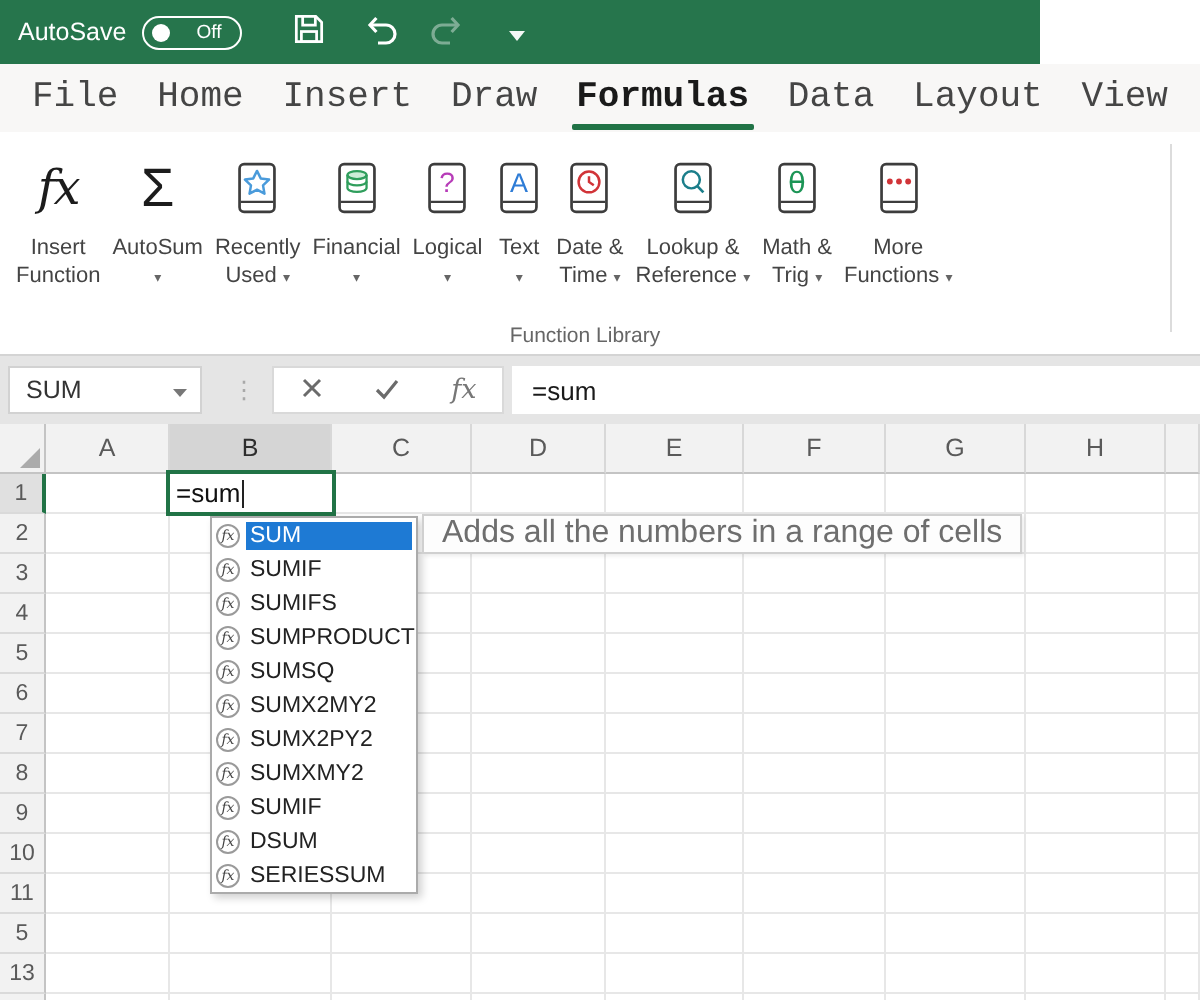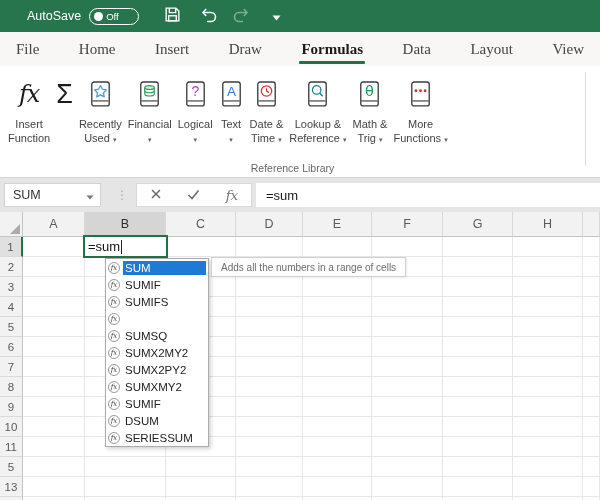--- a/index.html
+++ b/index.html
@@ -1,34 +1,34 @@
 <!DOCTYPE html>
 <html style="--titlebar-green: #26754C; --accent-green: #217346; --selection-blue: #1E7AD4;"><head>
 <meta charset="utf-8">
 <style>
   * { margin:0; padding:0; box-sizing:border-box; }
   body { font-family:"Liberation Sans", sans-serif; background:#fff; }
   .app { position:relative; width:600px; height:500px; overflow:hidden; background:#fff; }
 
   
-  .titlebar { position:absolute; top:0; left:0; width:600px; height:32px;
-    background:var(--titlebar-green,#26754C); display:flex; align-items:center; padding-left:27px; }
+  .titlebar { position:absolute; top:0; left:0; width:520px; height:32px;
+    background:var(--titlebar-green,#26754C); display:flex; align-items:center; padding-left:9px; }
   .autosave-label { color:#fff; font-size:12.5px; }
   .autosave-toggle { margin-left:8px; width:50px; height:17px; border:1.5px solid #fff;
     border-radius:10px; display:flex; align-items:center; cursor:pointer; }
   .toggle-knob { width:9px; height:9px; border-radius:50%; background:#fff; margin-left:4px; }
-  .toggle-state { color:#fff; font-size:9.5px; margin-left:3px; }
+  .toggle-state { color:#fff; font-size:9.5px; margin-left:13px; }
   .tb-btn { background:none; border:none; display:flex; align-items:center; justify-content:center; cursor:pointer; }
   .tb-save { margin-left:24px; } .tb-undo { margin-left:16px; } .tb-redo { margin-left:14px; opacity:.4; }
   .tb-caret { margin-left:20px; opacity:.95; }
 
   
   .menubar { position:absolute; top:32px; left:0; width:600px; height:34px; background:#f8f7f6;
     display:flex; align-items:center; justify-content:space-between; padding:0 14px; }
-  .menu-tab { position:relative; font-size:15px; color:#454545; padding:8px 2px; cursor:pointer; background:none; border:none; font-family:Liberation Serif, serif; }
+  .menu-tab { position:relative; font-size:18px; color:#454545; padding:8px 2px; cursor:pointer; background:none; border:none; font-family:Liberation Mono, monospace; }
   .menu-tab.active { color:#1a1a1a; font-weight:700; }
   .menu-tab.active::after { content:""; position:absolute; left:0; right:0; bottom:2px; height:3px;
     background:var(--accent-green,#217346); border-radius:1px; }
 
   
   .ribbon { position:absolute; top:66px; left:0; width:600px; height:112px; background:#fff;
     border-bottom:1px solid #d4d4d4; }
   .ribbon-items { position:absolute; top:8px; left:5px; display:flex; align-items:flex-start; }
   .ribbon-item { display:flex; flex-direction:column; align-items:center; padding:2px 3px; cursor:pointer; }
   .ribbon-icon { height:36px; display:flex; align-items:center; justify-content:center; }
@@ -77,21 +77,21 @@
     border:1px solid #ababab; box-shadow:2px 2px 4px rgba(0,0,0,.18); z-index:6; }
   .ac-item { height:17px; display:flex; align-items:center; padding-left:2px; cursor:pointer; }
   .fx-badge { width:12px; height:12px; border:1px solid #9a9a9a; border-radius:50%; flex:none;
     display:flex; align-items:center; justify-content:center;
     font-family:"DejaVu Serif", serif; font-style:italic; font-size:7px; color:#444; background:#fff; }
   .ac-label { flex:1; margin-left:3px; margin-right:2px; padding:1px 2px; font-size:11.5px; color:#222; white-space:nowrap; }
   .ac-item.selected .ac-label { background:var(--selection-blue,#1E7AD4); color:#fff; }
 
   .fn-tooltip { position:absolute; left:211px; top:45px; height:20px; display:flex; align-items:center;
     padding:0 9px; background:#fdfdfd; border:1px solid #d0d0d0; box-shadow:1px 1px 2px rgba(0,0,0,.08);
-    font-size:10px; color:#6e6e6e; white-space:nowrap; z-index:6; }
+    font-size:16px; color:#6e6e6e; white-space:nowrap; z-index:6; }
 </style>
 </head>
 <body>
 
 <div class="app">
 
   <div class="titlebar">
     <span class="autosave-label">AutoSave</span>
     <div class="autosave-toggle">
       <span class="toggle-knob"></span>
@@ -147,20 +147,21 @@
         <div class="ribbon-item">
           <div class="ribbon-icon">
             <span class="fx-big">fx</span>
           </div>
           <div class="ribbon-label">Insert<br>Function</div>
         </div>
         <div class="ribbon-item">
           <div class="ribbon-icon">
             <span class="sigma-big">Σ</span>
           </div>
+          <div class="ribbon-label">AutoSum<br> <span class="ribbon-caret">▾</span></div>
         </div>
         <div class="ribbon-item">
           <div class="ribbon-icon">
             <svg width="25" height="27" viewBox="0 0 24 26">
               <rect x="3.6" y="1" width="16.8" height="23" rx="2.2" fill="none" stroke="#3d3d3d" stroke-width="1.3"></rect>
               <path d="M4.2 19.2 H19.8" stroke="#3d3d3d" stroke-width="1.1"></path>
               <path d="M12 4.3 l1.8 3.6 4 .55 -2.9 2.8 .7 4 -3.6-1.9 -3.6 1.9 .7-4 -2.9-2.8 4-.55 z" fill="none" stroke="#4A9BDB" stroke-width="1.2" stroke-linejoin="round"></path>
             </svg>
           </div>
           <div class="ribbon-label">Recently<br>Used <span class="ribbon-caret">▾</span></div>
@@ -236,21 +237,21 @@
               <path d="M4.2 19.2 H19.8" stroke="#3d3d3d" stroke-width="1.1"></path>
               <circle cx="7.6" cy="9.4" r="1.4" fill="#D13438"></circle>
               <circle cx="12" cy="9.4" r="1.4" fill="#D13438"></circle>
               <circle cx="16.4" cy="9.4" r="1.4" fill="#D13438"></circle>
             </svg>
           </div>
           <div class="ribbon-label">More<br>Functions <span class="ribbon-caret">▾</span></div>
         </div>
       </div>
     <div class="group-sep"></div>
-    <div class="group-label">Reference Library</div>
+    <div class="group-label">Function Library</div>
   </div>
 
   <div class="formulabar">
     <div class="name-box">
       <span class="name-box-value">SUM</span>
       <span>
         <svg width="8" height="5" viewBox="0 0 8 5">
             <path d="M0.5 0.5 h7 l-3.5 4 z" fill="#777"></path>
           </svg>
       </span>
@@ -447,20 +448,21 @@
         <div class="ac-item">
           <span class="fx-badge">fx</span>
           <span class="ac-label">SUMIF</span>
         </div>
         <div class="ac-item">
           <span class="fx-badge">fx</span>
           <span class="ac-label">SUMIFS</span>
         </div>
         <div class="ac-item">
           <span class="fx-badge">fx</span>
+          <span class="ac-label">SUMPRODUCT</span>
         </div>
         <div class="ac-item">
           <span class="fx-badge">fx</span>
           <span class="ac-label">SUMSQ</span>
         </div>
         <div class="ac-item">
           <span class="fx-badge">fx</span>
           <span class="ac-label">SUMX2MY2</span>
         </div>
         <div class="ac-item">

